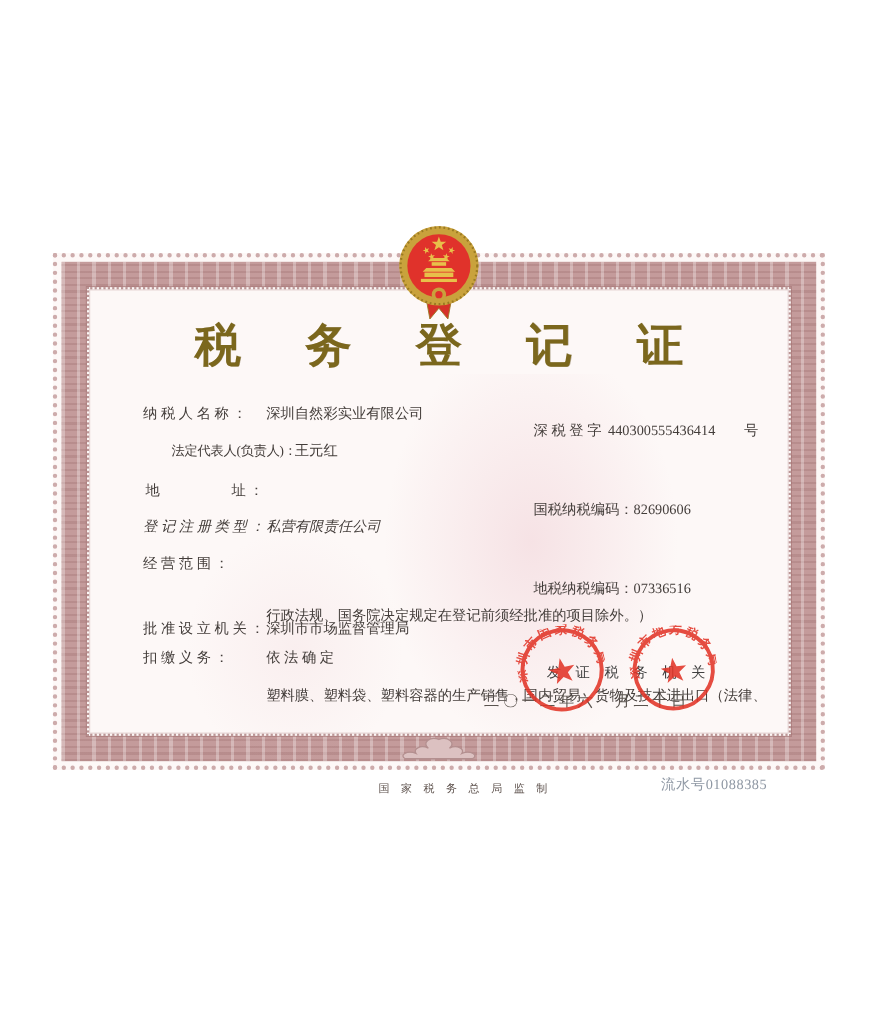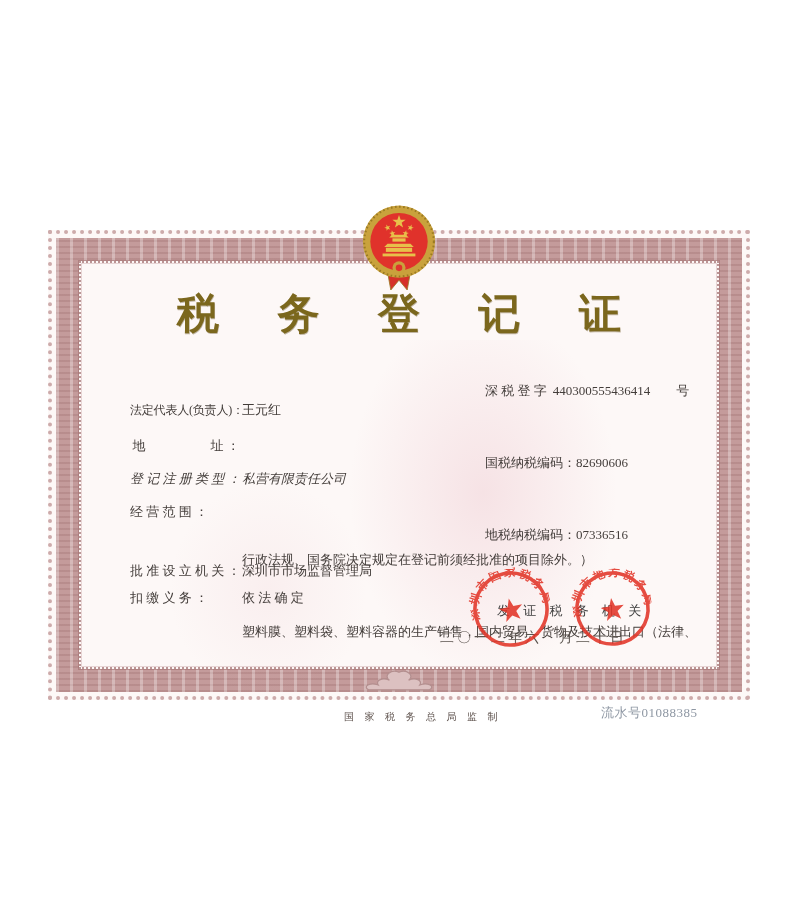--- a/index.html
+++ b/index.html
@@ -41,21 +41,21 @@
   }
   
   .regblock{position:absolute;left:437px;top:101px;font-size:13px;color:#433d3a;line-height:24px;white-space:pre;}
   .regblock .num{margin-left:6px;}
   .regblock .suffix{margin-left:26px;}
   
   .row{position:absolute;left:82px;right:36px;font-size:13px;color:#433d3a;line-height:24px;}
   .row .label{position:absolute;left:0;top:0;white-space:pre;min-width:112px;}
   .row .value{display:block;margin-left:112px;white-space:pre-wrap;}
   .row .label.tight{font-size:12px;letter-spacing:-0.2px;}
-  .r0{top:134px;} .r1{top:168px;} .r2{top:204px;text-align:center;} .r3{top:237px;font-style:italic;}
+  .r0{top:134px;} .r1{top:168px;margin-left:26px;} .r2{top:204px;text-align:center;} .r3{top:237px;font-style:italic;}
   .r4{top:270px;} .r5{top:329px;} .r6{top:356px;}
   .r4 .value span{display:block;}
   
   .issuer{position:absolute;left:449px;top:372px;font-size:13px;letter-spacing:5px;color:#404040;z-index:3;}
   .date{position:absolute;left:392px;top:399px;font-size:14px;letter-spacing:3px;color:#5a534e;z-index:3;}
   .stamp{position:absolute;z-index:4;opacity:0.88;}
   .stamp1{left:423px;top:339px;width:80px;height:80px;transform:rotate(-12deg);}
   .stamp2{left:525px;top:339px;width:79px;height:79px;transform:rotate(-8deg);}
   
   .producer{position:absolute;left:344px;top:710px;font-size:10px;letter-spacing:4px;color:#5d514c;}
@@ -106,20 +106,24 @@
     </svg>
 
     <div class="title">税 务 登 记 证</div>
 
     <div class="regblock">
       <div><span>深 税 登 字</span><span class="num">440300555436414</span><span class="suffix">号</span></div>
       <div><span>国税纳税编码：</span><span>82690606</span></div>
       <div><span>地税纳税编码：</span><span>07336516</span></div>
     </div>
 
+    <div class="row r0">
+      <span class="label">纳 税 人 名 称 ：</span>
+      <span class="value">深圳自然彩实业有限公司</span>
+    </div>
     <div class="row r1">
       <span class="label tight">法定代表人(负责人)：</span>
       <span class="value">王元红</span>
     </div>
     <div class="row r2">
       <span class="label">地　　　　　址 ：</span>
     </div>
     <div class="row r3">
       <span class="label">登 记 注 册 类 型 ：</span>
       <span class="value">私营有限责任公司</span>

